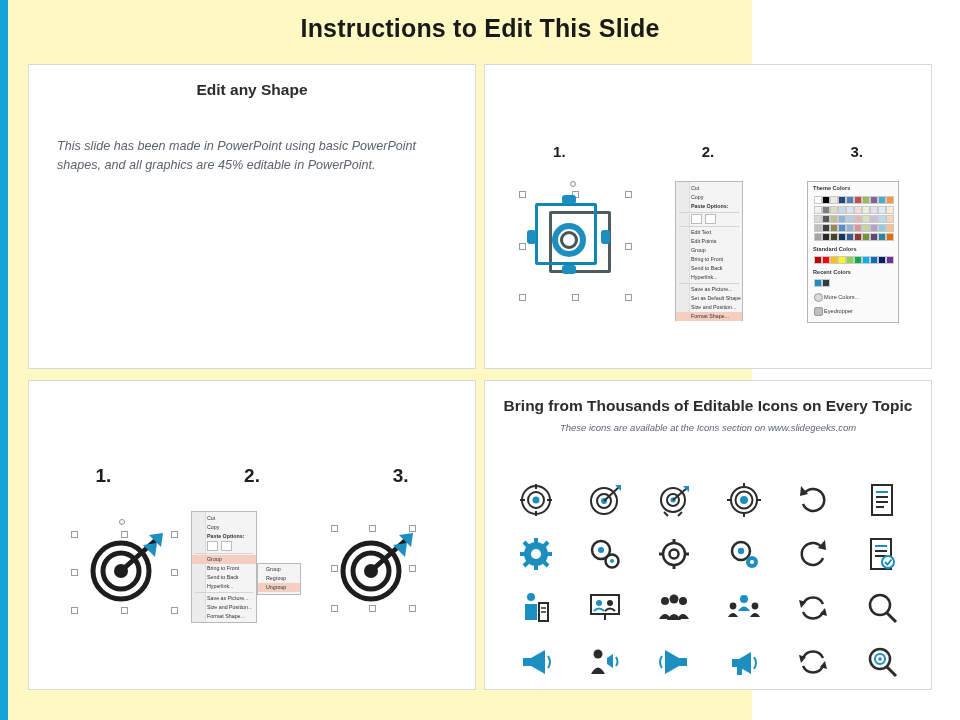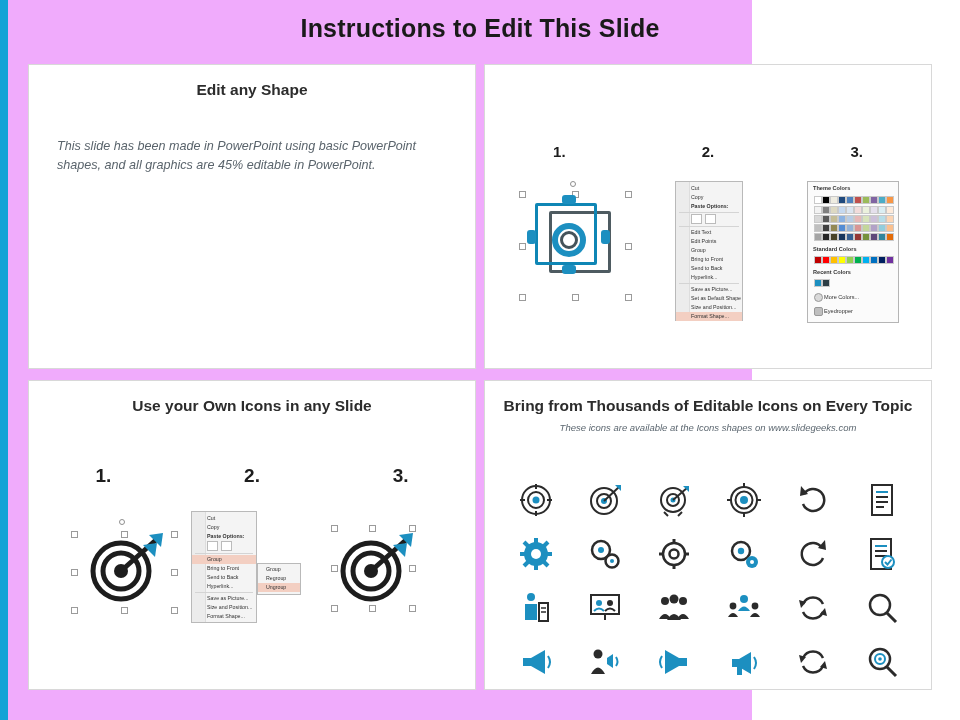--- a/index.html
+++ b/index.html
@@ -7,21 +7,21 @@
     width:960px;height:720px;
     background:#ffffff;
     font-family:"Liberation Sans", sans-serif;
     color:#2b2b2b;
     overflow:hidden;
     position:relative;
   }
   .slide{
     position:absolute;
     left:0;top:0;width:760px;height:720px;
-    background:#f0abfc;
+    background:#fef9c3;
   }
   .edge-left{
     position:absolute;left:0;top:0;width:8px;height:720px;
     background:#13a3d6;
   }
   .edge-right{
     position:absolute;right:0;top:0;width:8px;height:720px;
     background:#ffffff;
   }
   .title{
@@ -293,21 +293,20 @@
       </div>
 
       <div class="prow" style="left:16px;top:112px;">More Colors...</div>
       <div class="pcircle" style="left:6px;top:111px;background:#d9d9d9;"></div>
       <div class="prow" style="left:16px;top:126px;">Eyedropper</div>
       <div class="pcircle" style="left:6px;top:125px;background:#bfbfbf;border-radius:2px;"></div>
     </div>
   </div>
 
   <div class="panel" id="panel-bl">
-    <div class="panel-title">Use your Own Icons in any Slide</div>
 
     <div class="numrow" style="top:84px;">
       <div class="num big">1.</div>
       <div class="num big">2.</div>
       <div class="num big">3.</div>
     </div>
 
     <div class="mock" style="left:42px;top:138px;width:108px;height:92px;">
       <div class="handle" style="left:0;top:12px;"></div>
       <div class="handle" style="left:50px;top:12px;"></div>
@@ -373,21 +372,21 @@
         <circle cx="50" cy="52" r="7" fill="#1d1d1d"></circle>
         <path d="M50 52 L86 20" stroke="#1d1d1d" stroke-width="5" fill="none"></path>
         <path d="M78 16 L92 14 L90 28 Z" fill="#1c8fc0"></path>
         <path d="M72 26 L86 24 L84 38 Z" fill="#1c8fc0"></path>
       </svg>
     </div>
   </div>
 
   <div class="panel" id="panel-br">
     <div class="panel-title">Bring from Thousands of Editable Icons on Every Topic</div>
-    <div class="panel-sub">These icons are available  at the Icons shapes on  www.slidegeeks.com</div>
+    <div class="panel-sub">These icons are available  at the Icons section on  www.slidegeeks.com</div>
 
     <div class="icon-grid">
 
       <div class="icon-cell">
         <svg width="34" height="34" viewBox="0 0 34 34">
             <circle cx="17" cy="17" r="14" fill="none" stroke="#2b2b2b" stroke-width="2"></circle>
             <circle cx="17" cy="17" r="8" fill="none" stroke="#2b2b2b" stroke-width="2"></circle>
             <circle cx="17" cy="17" r="3.5" fill="#1c8fc0"></circle>
             <line x1="17" y1="1" x2="17" y2="6" stroke="#2b2b2b" stroke-width="2"></line>
             <line x1="17" y1="28" x2="17" y2="33" stroke="#2b2b2b" stroke-width="2"></line>

